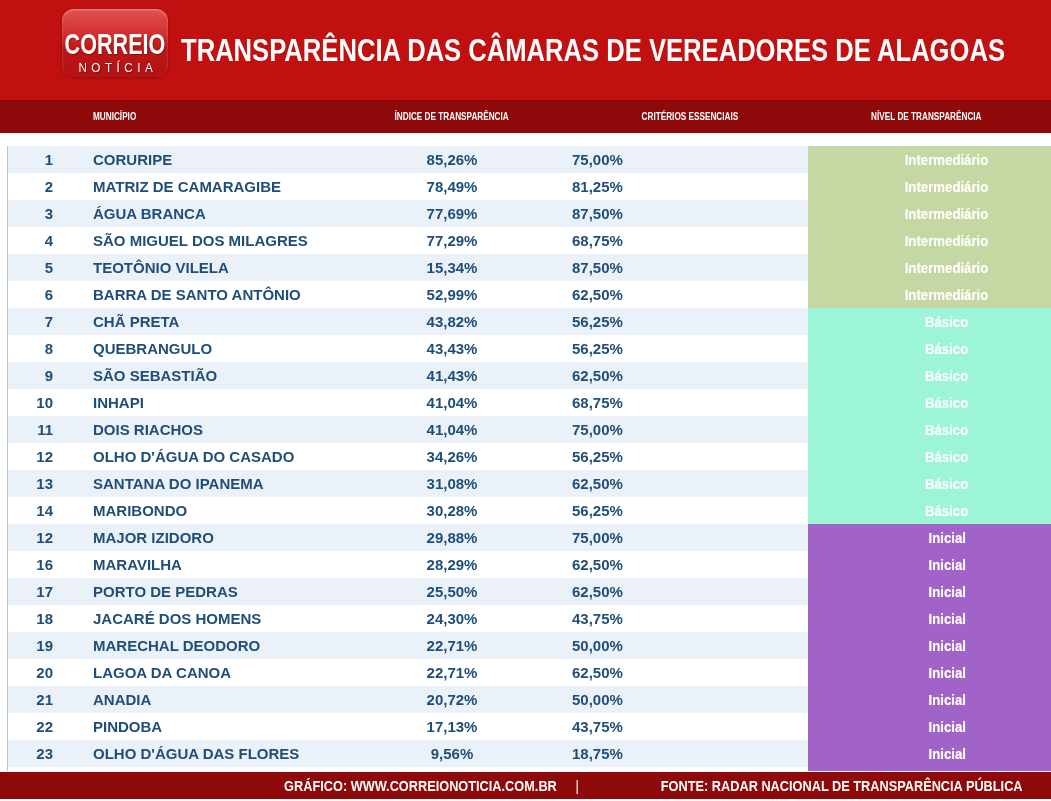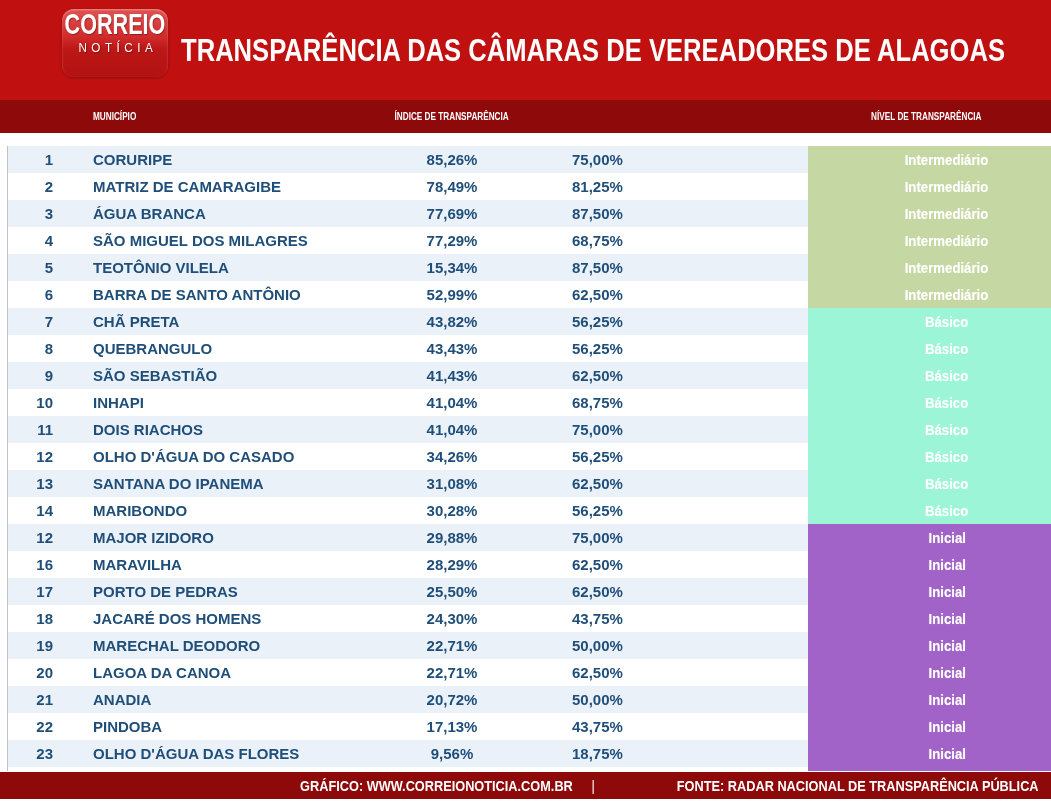--- a/index.html
+++ b/index.html
@@ -7,21 +7,21 @@
   body { font-family:"Liberation Sans", sans-serif; }
   .page { width:1051px; height:801px; background:#ffffff; overflow:hidden; position:relative; }
 
   
   .topbar { height:100px; background:#c11010; position:relative; }
   .logo {
     position:absolute; left:62px; top:9px; width:106px; height:68px;
     border-radius:12px;
     background:linear-gradient(180deg,#e05252 0%,#d02a2a 42%,#bd1717 58%,#b31212 100%);
     box-shadow:inset 0 1px 2px rgba(255,255,255,.35), 0 1px 3px rgba(0,0,0,.25);
-    display:flex; flex-direction:column; align-items:center; justify-content:flex-start;
+    display:flex; flex-direction:column; align-items:center; justify-content:flex-end;
     color:#ffffff; text-align:center;
   }
   .logo-line1 { font-size:30px; font-weight:800; line-height:30px; white-space:nowrap;
     display:inline-block; transform:scaleX(.72); letter-spacing:0;
     text-shadow:1px 1px 1px rgba(0,0,0,.35); }
   .logo-line2 { font-size:13px; font-weight:400; letter-spacing:5px; line-height:18px;
     white-space:nowrap; display:inline-block; transform:scaleX(.9); margin-left:5px;
     text-shadow:1px 1px 1px rgba(0,0,0,.3); }
   .main-title {
     position:absolute; left:593px; top:50%;
@@ -53,21 +53,21 @@
   .c-ind  { left:344px; width:200px; text-align:center; }
   .c-crit { left:564px; width:236px; text-align:left; }
   .c-lvl  { left:800px; width:278px; text-align:center; color:#ffffff; }
   .lvl-text { display:inline-block; transform:scaleX(.88);
     text-shadow:0 0 1px rgba(255,255,255,.4); }
   .col-extension { position:relative; height:4px; width:1036px; background:#ffffff; }
   .col-extension .c-lvl { height:4px; }
 
   
   .footer { margin-top:1px; height:27px; background:#8e0909; color:#ffffff;
-    line-height:27px; text-align:right; padding-right:12px; white-space:nowrap; }
+    line-height:27px; text-align:right; padding-right:28px; white-space:nowrap; }
   .footer span { display:inline-block; transform:scaleX(.85); transform-origin:right center;
     font-size:15px; font-weight:600; }
   .footer .sep { margin:0 14px; font-weight:400; }
   .bottom-strip { height:2px; background:#ffffff; }
 </style>
 </head>
 <body>
 
 <div class="page">
 
@@ -75,20 +75,21 @@
     <div class="logo">
       <span class="logo-line1">CORREIO</span>
       <span class="logo-line2">NOTÍCIA</span>
     </div>
     <div class="main-title">TRANSPARÊNCIA DAS CÂMARAS DE VEREADORES DE ALAGOAS</div>
   </div>
 
   <div class="cols-header">
     <div class="hcell h-mun"><span>MUNICÍPIO</span></div>
     <div class="hcell h-ind"><span>ÍNDICE DE TRANSPARÊNCIA</span></div>
+    <div class="hcell h-crit"><span>CRITÉRIOS ESSENCIAIS</span></div>
     <div class="hcell h-lvl"><span>NÍVEL DE TRANSPARÊNCIA</span></div>
   </div>
 
   <div class="tbody">
     <div id="rows">
         <div class="trow odd">
           <div class="cell c-rank">1</div>
           <div class="cell c-mun">CORURIPE</div>
           <div class="cell c-ind">85,26%</div>
           <div class="cell c-crit">75,00%</div>

